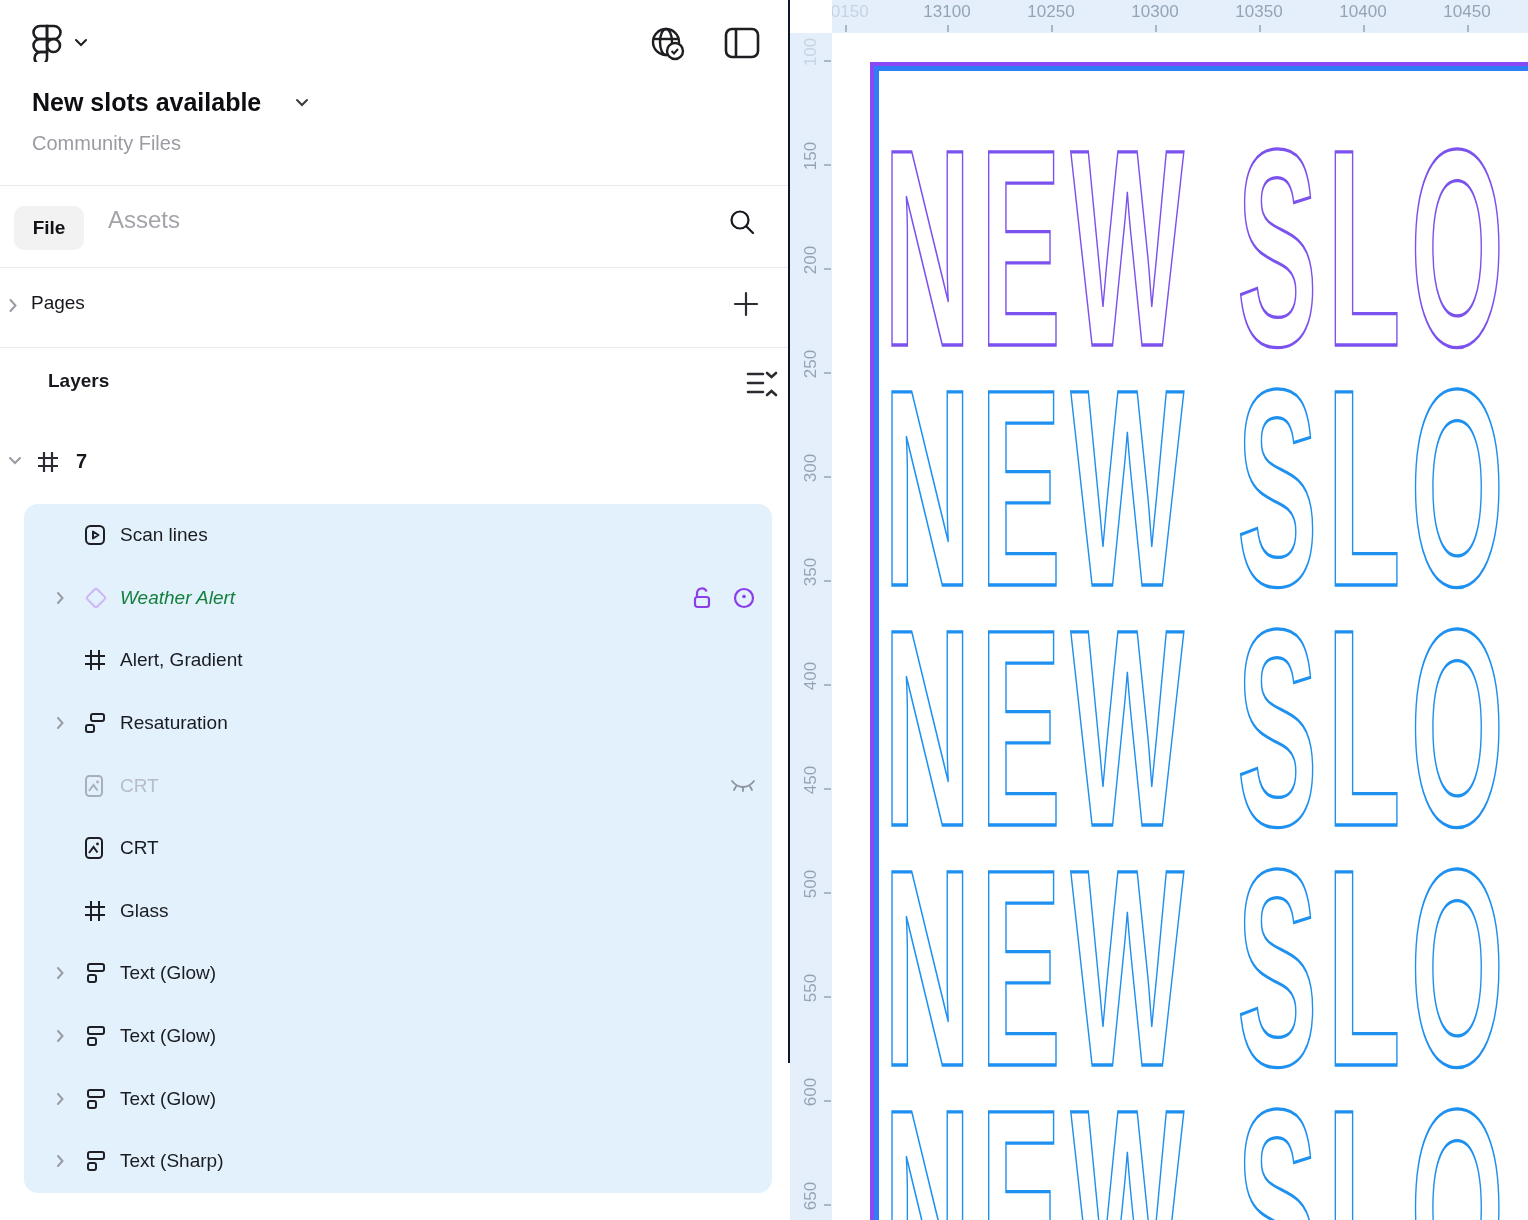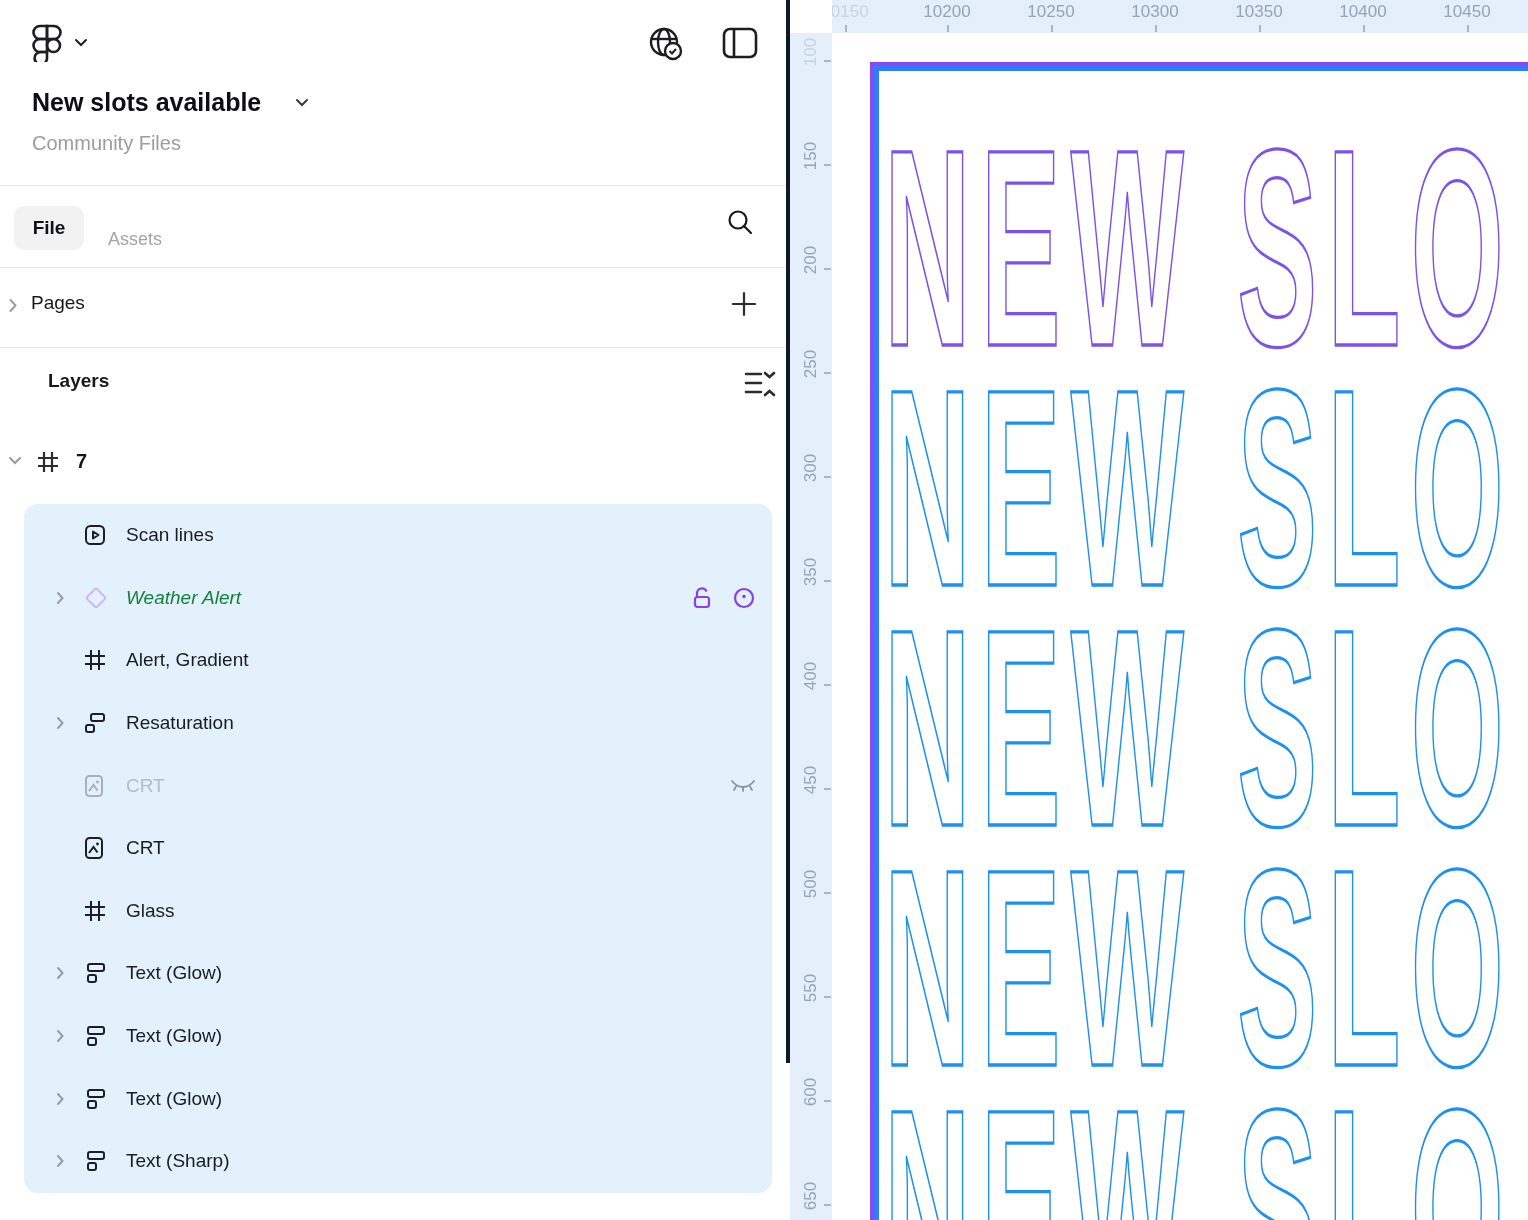--- a/index.html
+++ b/index.html
@@ -2,35 +2,35 @@
 <html><head>
 <meta charset="utf-8">
 <style>
   * { margin:0; padding:0; box-sizing:border-box; }
   html,body { width:1528px; height:1220px; overflow:hidden; background:#fff;
               font-family:"Liberation Sans", sans-serif; }
   svg { display:block; }
 
   
   .sidebar { position:absolute; left:0; top:0; width:790px; height:1063px; background:#fff;
-             border-right:4px solid #0f172a; }
+             border-right:2px solid #0f172a; }
   .sb-header { position:relative; height:185px; }
   .logo-wrap { position:absolute; left:30px; top:22px; display:flex; align-items:center; gap:10px; }
   .file-title { position:absolute; left:32px; top:88px; font-size:25px; font-weight:700; color:#0e0e12;
                 display:flex; align-items:center; gap:34px; }
   .file-sub { position:absolute; left:32px; top:132px; font-size:20px; color:#9a9ba3; }
   .hdr-icons { position:absolute; right:28px; top:24px; display:flex; gap:38px; align-items:center; }
   .divider { position:absolute; left:0; width:100%; height:1px; background:#e9e9ea; }
 
   .tabs-row { position:absolute; left:0; top:186px; width:100%; height:81px; }
   .tab-file { position:absolute; left:14px; top:20px; width:70px; height:44px; background:#f2f2f3;
               border-radius:10px; display:flex; align-items:center; justify-content:center;
               font-size:19px; font-weight:600; color:#111216; }
-  .tab-assets { position:absolute; left:108px; top:20px; height:44px; display:flex; align-items:flex-end;
-                font-size:18px; color:#a3a4ab; }
+  .tab-assets { position:absolute; left:108px; top:20px; height:44px; display:flex; align-items:flex-start;
+                font-size:24px; color:#a3a4ab; }
   .search-btn { position:absolute; right:28px; top:18px; width:36px; height:36px; display:flex;
                 align-items:center; justify-content:center; }
 
   .pages-row { position:absolute; left:0; top:268px; width:100%; height:79px; }
   .pages-label { position:absolute; left:31px; top:24px; font-size:19px; font-weight:400; color:#17181d; }
   .row-chev { position:absolute; left:8px; top:30px; }
   .plus-btn { position:absolute; right:28px; top:22px; }
 
   .layers-head { position:absolute; left:0; top:348px; width:100%; height:62px;margin-left:16px; }
   .layers-label { position:absolute; left:32px; top:22px; font-size:19px; font-weight:700; color:#17181d; }
@@ -39,21 +39,21 @@
   .frame-row { position:absolute; left:0; top:438px; width:100%; height:50px; }
   .frame-row .fchev { position:absolute; left:8px; top:18px; }
   .frame-row .ficon { position:absolute; left:36px; top:12px; }
   .frame-row .flabel { position:absolute; left:76px; top:12px; font-size:20px; font-weight:600; color:#17181d; }
 
   .layer-block { position:absolute; left:24px; top:504px; width:748px; height:689px;
                  background:#e2f1fc; border-radius:14px; display:flex; flex-direction:column; }
   .layer-row { position:relative; height:62.6px; flex:0 0 auto; }
   .layer-row .chev { position:absolute; left:56px; top:50%; transform:translateY(-50%); }
   .layer-row .licon { position:absolute; left:60px; top:50%; transform:translateY(-50%); }
-  .layer-row .llabel { position:absolute; left:102px; top:50%; transform:translateY(-50%);
+  .layer-row .llabel { position:absolute; left:96px; top:50%; transform:translateY(-50%);
                        font-size:19px; color:#1b1c21; }
   .layer-row .r-icons { position:absolute; right:16px; top:50%; transform:translateY(-50%);
                         display:flex; gap:20px; align-items:center; }
   .layer-row.sel .llabel { color:#15803d;font-style:italic; }
   .layer-row.hidden-row .llabel { color:#b6bcc8; }
 
   
   .canvas-viewport { position:absolute; left:790px; top:0; width:738px; height:1220px; background:#fff; }
   .ruler-corner { position:absolute; left:0; top:0; width:42px; height:33px; background:#fff; z-index:4; }
   .h-ruler { position:absolute; left:42px; top:0; right:0; height:33px; background:#e4effb;
@@ -361,21 +361,21 @@
       <text x="0" y="0" transform="translate(884 825) scale(1 2.34)" font-size="120" letter-spacing="10" fill="none" stroke-width="2.5" vector-effect="non-scaling-stroke" stroke="#1e90f0">NEW SLO</text>
       <text x="0" y="0" transform="translate(884 1065) scale(1 2.34)" font-size="120" letter-spacing="10" fill="none" stroke-width="2.5" vector-effect="non-scaling-stroke" stroke="#1e90f0">NEW SLO</text>
       <text x="0" y="0" transform="translate(884 1305) scale(1 2.34)" font-size="120" letter-spacing="10" fill="none" stroke-width="2.5" vector-effect="non-scaling-stroke" stroke="#1e90f0">NEW SLO</text>
     </svg>
   </div>
 
   <div class="ruler-corner"></div>
 
   <div class="h-ruler">
     <span class="rlabel dim" style="left:-27px">10150</span>
-    <span class="rlabel" style="left:75px">10200</span>
+    <span class="rlabel" style="left:75px">13100</span>
     <span class="rlabel" style="left:179px">10250</span>
     <span class="rlabel" style="left:283px">10300</span>
     <span class="rlabel" style="left:387px">10350</span>
     <span class="rlabel" style="left:491px">10400</span>
     <span class="rlabel" style="left:595px">10450</span>
     <span class="tick" style="left:13px"></span>
     <span class="tick" style="left:115px"></span>
     <span class="tick" style="left:219px"></span>
     <span class="tick" style="left:323px"></span>
     <span class="tick" style="left:427px"></span>

